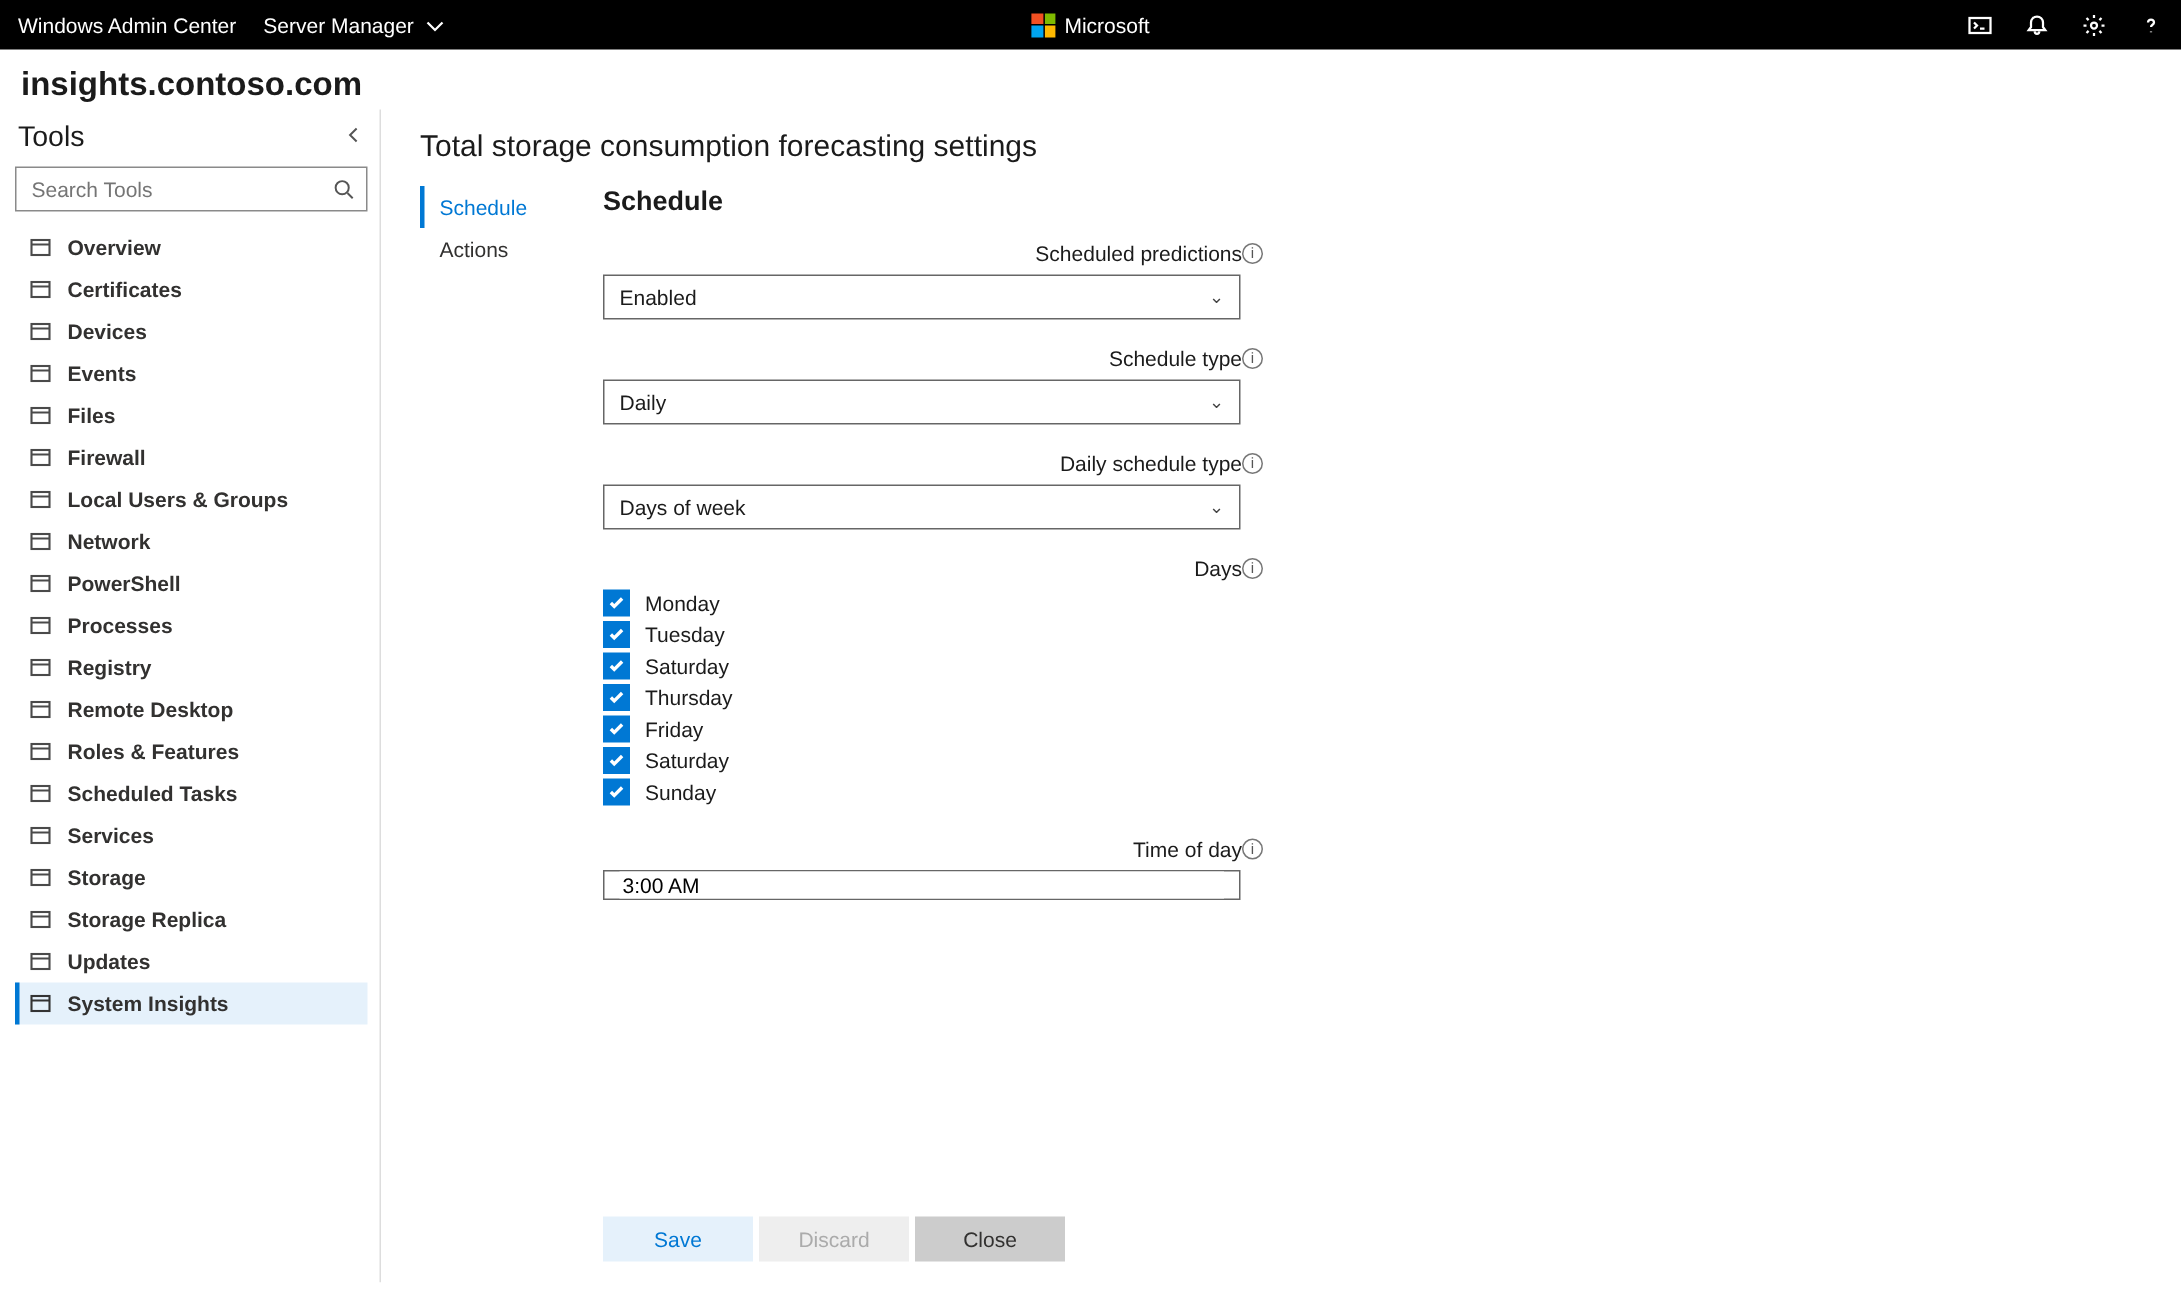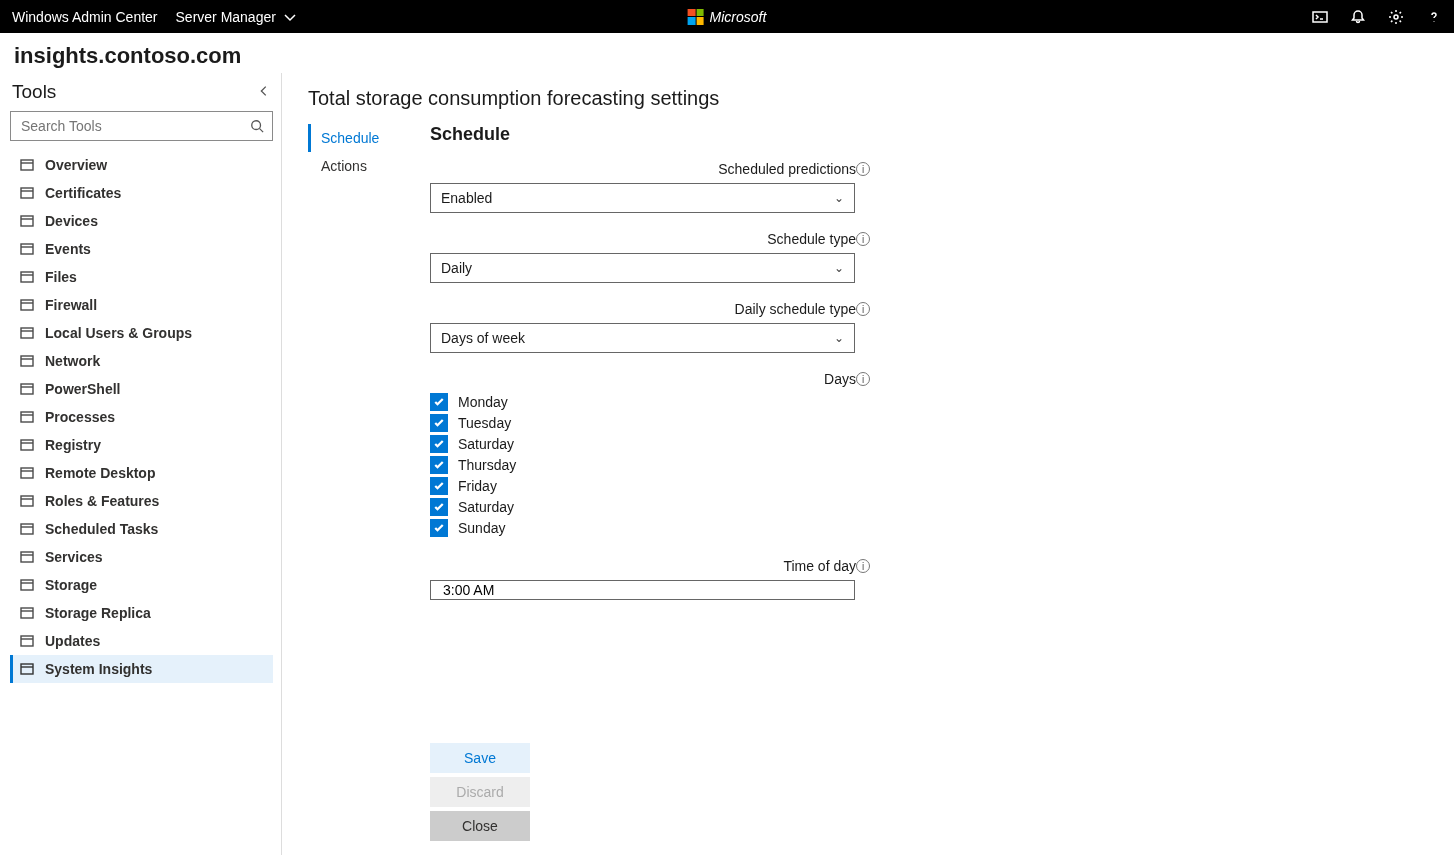--- a/index.html
+++ b/index.html
@@ -29,21 +29,21 @@
     background: #000;
     color: #fff;
     padding: 0 12px;
     position: relative;
   }
   .topbar .left { display:flex; align-items:center; gap:18px; }
   .topbar .app-name { font-size:14px; font-weight:400; }
   .topbar .breadcrumb-item { font-size:14px; display:flex; align-items:center; gap:6px; cursor:pointer;}
   .topbar .center {
     position:absolute; left:50%; transform:translateX(-50%);
-    display:flex; align-items:center; gap:6px;font-style:italic;
+    display:flex; align-items:center; gap:6px;
   }
   .ms-logo { width:16px; height:16px; display:grid; grid-template:1fr 1fr/1fr 1fr; gap:1px; }
   .ms-logo div:nth-child(1){background:#f25022}
   .ms-logo div:nth-child(2){background:#7fba00}
   .ms-logo div:nth-child(3){background:#00a4ef}
   .ms-logo div:nth-child(4){background:#ffb900}
   .topbar .right { margin-left:auto; display:flex; align-items:center; gap:22px; font-size:15px;}
   .icon-btn { cursor:pointer; display:flex; align-items:center;}
   svg.ico { width:16px; height:16px; stroke:#fff; fill:none; stroke-width:1.5; }
 
@@ -55,21 +55,21 @@
   }
 
   
   .body {
     display:flex;
     height: calc(100vh - 33px - 44px);
   }
 
   
   .sidebar {
-    width: 282px;
+    width: 254px;
     border-right: 1px solid #ddd;
     padding: 6px 8px 10px 10px;
     display:flex; flex-direction:column;
   }
   .tools-header {
     display:flex; align-items:center; justify-content:space-between;
     padding: 2px 2px 8px 2px;
     font-size:19px;
   }
   .tools-header .chev { cursor:pointer;}
@@ -135,21 +135,21 @@
   }
   .text-input input { border:none; outline:none; width:100%; font-size:14px;}
   .day-row { display:flex; align-items:center; gap:10px; margin:3px 0;}
   .checkbox {
     width:18px; height:18px; background: var(--ms-blue);
     display:flex; align-items:center; justify-content:center; cursor:pointer;
   }
   .checkbox svg { width:12px; height:12px; stroke:#fff; stroke-width:3; fill:none;}
 
   .button-row {
-    display:flex; gap:4px; margin-top:auto; padding-top:40px;flex-direction:column;
+    display:flex; gap:4px; margin-top:auto; padding-top:40px;
   }
   .button-row button {
     width:100px; height:30px; border:none; font-size:14px; cursor:pointer;
   }
   .btn-save { background: var(--light-blue-bg); color:var(--ms-blue);}
   .btn-discard { background:#eee; color:var(--disabled); cursor:default;}
   .btn-close { background: var(--btn-gray); color: var(--btn-gray-text);}
 </style>
 </head>
 <body>

